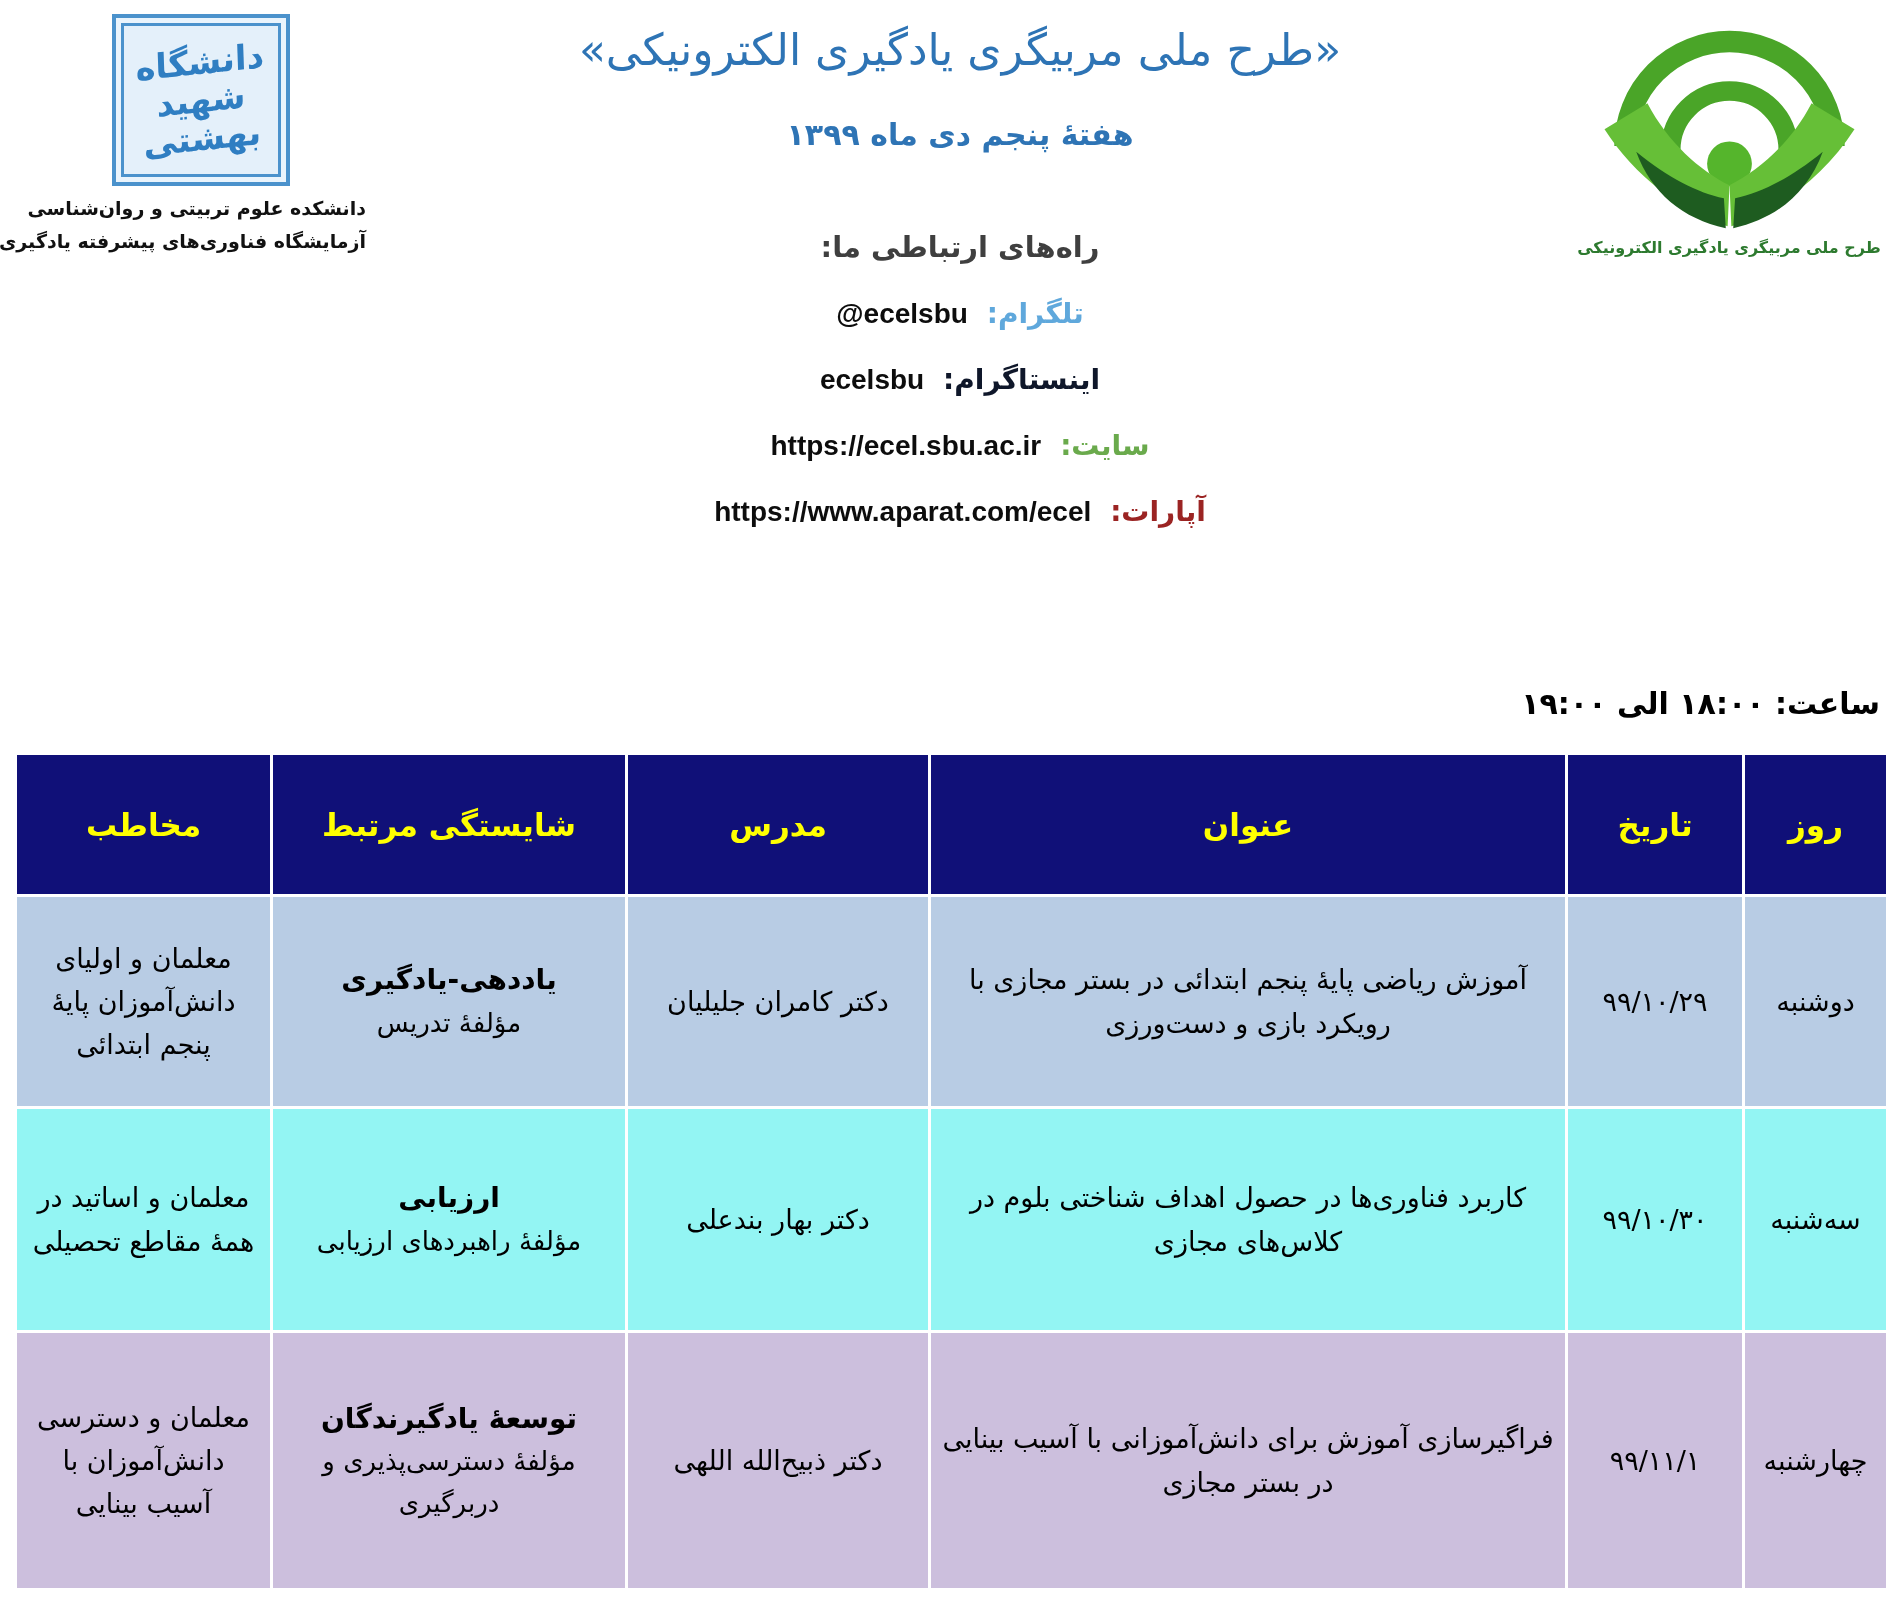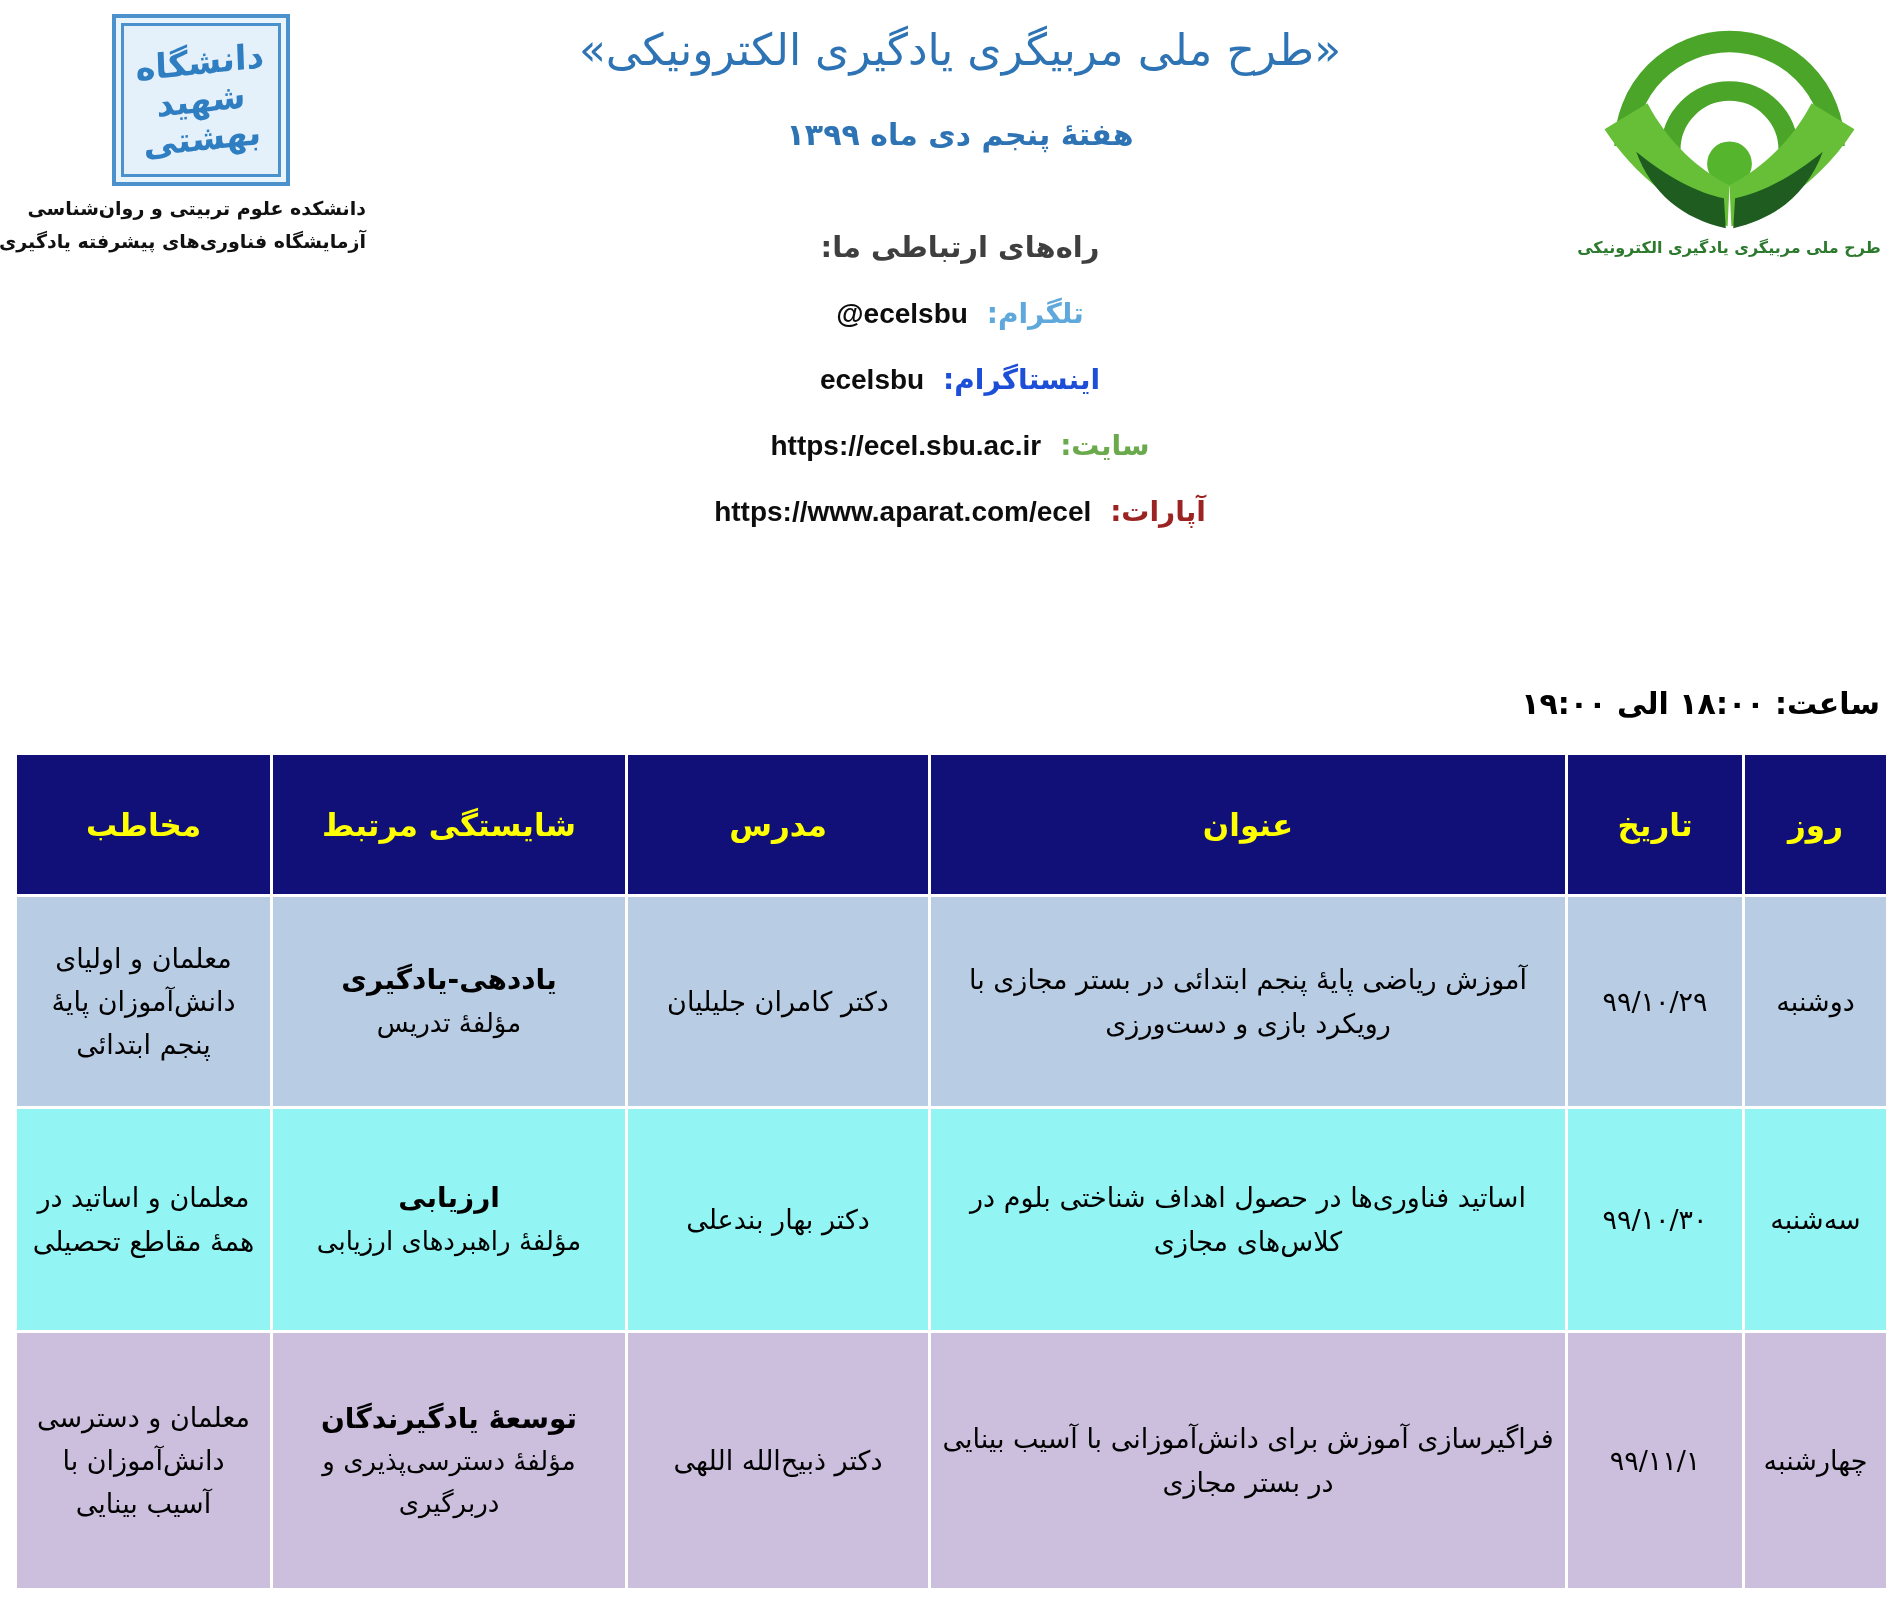--- a/index.html
+++ b/index.html
@@ -18,21 +18,21 @@
 
   
   .center-block{position:absolute;left:350px;right:330px;top:24px;text-align:center;direction:rtl;}
   .main-title{color:#2e74b5;font-size:44px;font-weight:normal;}
   .subtitle{color:#2e74b5;font-size:30px;font-weight:bold;margin-top:42px;}
   .contact-heading{color:#3f3f3f;font-size:29px;font-weight:bold;margin-top:78px;}
   .contact-line{margin-top:33px;font-size:28px;direction:rtl;}
   .contact-label{font-weight:bold;}
   .contact-value{font-weight:bold;color:#0d0d0d;font-family:"Liberation Sans","DejaVu Sans",sans-serif;
                  direction:ltr;unicode-bidi:embed;display:inline-block;margin-right:10px;}
-  .c-telegram{color:#5fa8dc;} .c-instagram{color:#1d4ed8;} .c-site{color:#6aaa4c;} .c-aparat{color:#9b2423;}
+  .c-telegram{color:#5fa8dc;} .c-instagram{color:#0f172a;} .c-site{color:#6aaa4c;} .c-aparat{color:#9b2423;}
 
   
   .program-block{position:absolute;top:8px;right:16px;width:310px;text-align:center;}
   .program-caption{color:#2d7a2f;font-size:16px;font-weight:bold;margin-top:4px;white-space:nowrap;direction:rtl;text-align:center;}
 
   
   .events-bar{position:absolute;top:686px;left:0;right:0;padding:0 20px;display:flex;direction:rtl;
               justify-content:space-between;align-items:baseline;}
   .events-link-label{font-size:29px;font-weight:bold;}
   .events-url{font-family:"DejaVu Serif","Liberation Serif",serif;font-weight:bold;font-size:32px;
@@ -135,21 +135,21 @@
         <td>دکتر کامران جلیلیان</td>
         <td>
           <div class="comp-main">یاددهی-یادگیری</div>
           <div class="comp-sub">مؤلفهٔ تدریس</div>
         </td>
         <td>معلمان و اولیای دانش‌آموزان پایهٔ پنجم ابتدائی</td>
       </tr>
       <tr class="row2">
         <td>سه‌شنبه</td>
         <td class="date-cell">۹۹/۱۰/۳۰</td>
-        <td>اساتید فناوری‌ها در حصول اهداف شناختی بلوم در کلاس‌های مجازی</td>
+        <td>کاربرد فناوری‌ها در حصول اهداف شناختی بلوم در کلاس‌های مجازی</td>
         <td>دکتر بهار بندعلی</td>
         <td>
           <div class="comp-main">ارزیابی</div>
           <div class="comp-sub">مؤلفهٔ راهبردهای ارزیابی</div>
         </td>
         <td>معلمان و اساتید در همهٔ مقاطع تحصیلی</td>
       </tr>
       <tr class="row3">
         <td>چهارشنبه</td>
         <td class="date-cell">۹۹/۱۱/۱</td>

